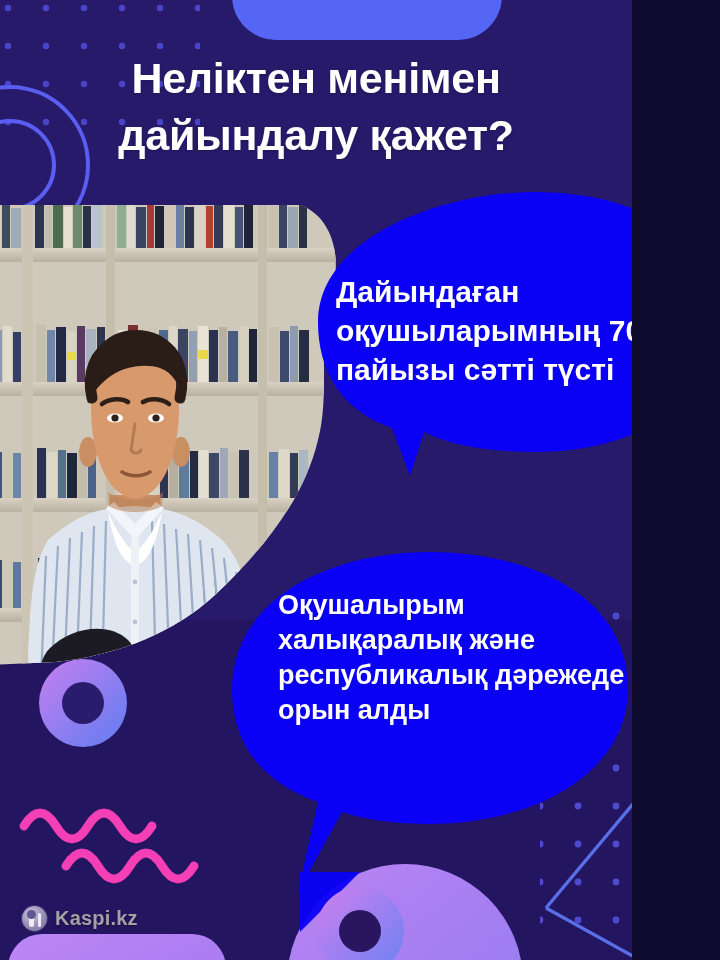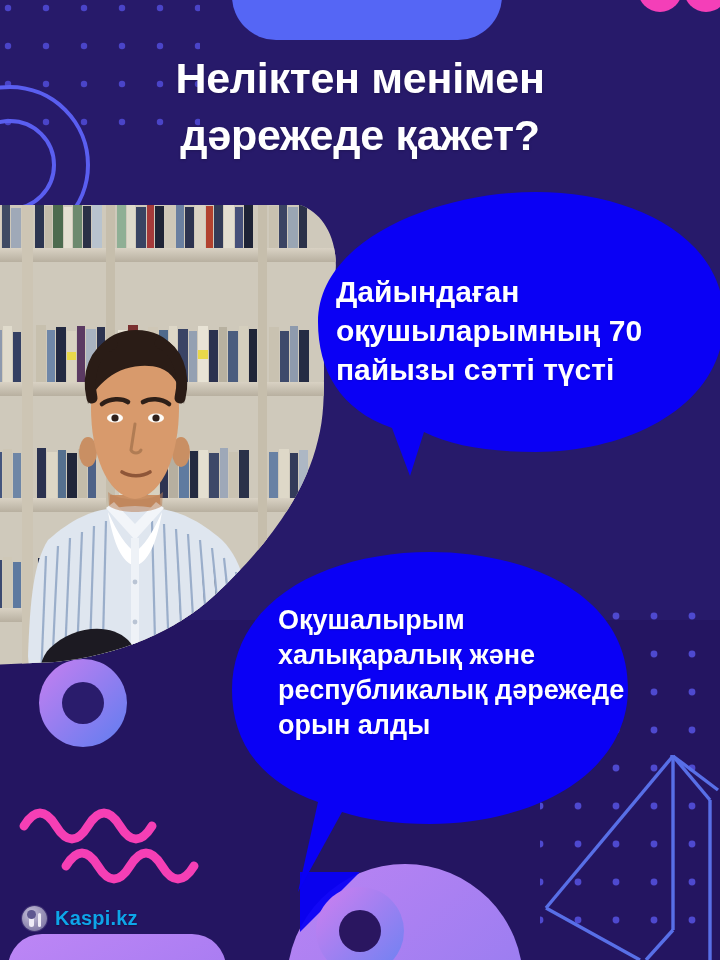--- a/index.html
+++ b/index.html
@@ -2,21 +2,21 @@
 <html><head>
 <meta charset="utf-8">
 <style>
   * { margin:0; padding:0; box-sizing:border-box; }
   html,body{ background:#0f0b2e; }
   body{
     font-family:"Liberation Sans","DejaVu Sans",sans-serif;
     width:720px; height:960px; overflow:hidden;
   }
   #poster{
-    position:relative; width:720px; height:960px; overflow:hidden;
+    position:relative; width:632px; height:960px; overflow:hidden;
     background:#271a6a;
   }
   .layer{ position:absolute; inset:0; }
   svg.layer{ display:block; }
 
   
   #title{
     position:absolute; left:0; right:0; top:50px;
     text-align:center; z-index:30;
     color:#ffffff; font-weight:bold; font-size:43px; line-height:1.32;
@@ -27,21 +27,21 @@
 
   
   .bubble-text{
     position:absolute; z-index:35; color:#fff; font-weight:bold;
     line-height:1.30; text-shadow:0 1px 2px rgba(0,0,0,.12);
   }
   #bubble1-text{
     left:336px; top:272px; width:375px; font-size:30px;
   }
   #bubble2-text{
-    left:278px; top:588px; width:350px; font-size:27px;margin-top:15px;
+    left:278px; top:588px; width:350px; font-size:27px;
   }
 
   
   #watermark{
     position:absolute; left:22px; top:906px; z-index:60;
     display:flex; align-items:center; gap:8px;
   }
   #wm-badge{
     width:25px; height:25px; border-radius:50%;
     background:radial-gradient(circle at 38% 32%, #c9c4dd 0%, #9a93b8 48%, #6f679a 100%);
@@ -53,21 +53,21 @@
     width:5px; height:16px; border-radius:3px;
     background:#efecf6;
     box-shadow:8px 1px 0 -1px #efecf6;
   }
   #wm-badge::after{
     content:""; position:absolute; left:5px; top:4px;
     width:9px; height:9px; border-radius:50%;
     background:#5f5890;
   }
   #wm-text{
-    color:#0ea5e9; font-weight:bold; font-size:20px; letter-spacing:.2px;
+    color:#a3a3a3; font-weight:bold; font-size:20px; letter-spacing:.2px;
     text-shadow:0 1px 2px rgba(0,0,0,.35);
   }
 </style>
 </head>
 <body>
 
 <div id="poster">
 
   <svg class="layer" width="720" height="960" viewBox="0 0 720 960" xmlns="http://www.w3.org/2000/svg">
     <defs>
@@ -376,21 +376,21 @@
                C 628,776 530,824 430,824
                C 396,824 366,820 342,812
                L 298,892 L 318,802
                C 256,780 232,738 232,690
                C 232,598 330,552 430,552 Z" fill="#0a00f5"></path>
     </g>
   </svg>
 
   <h1 id="title">
     <span class="ln">Неліктен менімен</span>
-    <span class="ln">дәрежеде қажет?</span>
+    <span class="ln">дайындалу қажет?</span>
   </h1>
 
   <div class="bubble-text" id="bubble1-text">Дайындаған оқушыларымның 70 пайызы сәтті түсті</div>
 
   <div class="bubble-text" id="bubble2-text">Оқушалырым халықаралық және республикалық дәрежеде орын алды</div>
 
   <div id="watermark">
     <span id="wm-badge"></span>
     <span id="wm-text">Kaspi.kz</span>
   </div>

